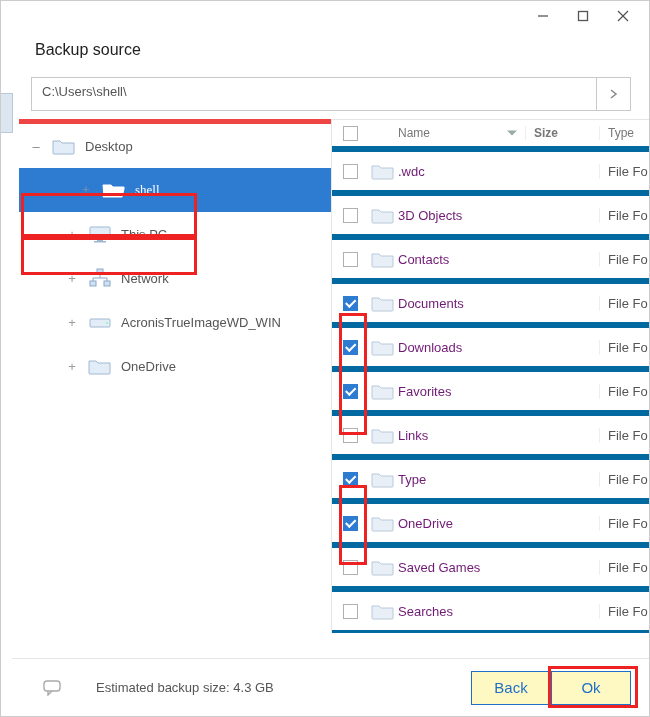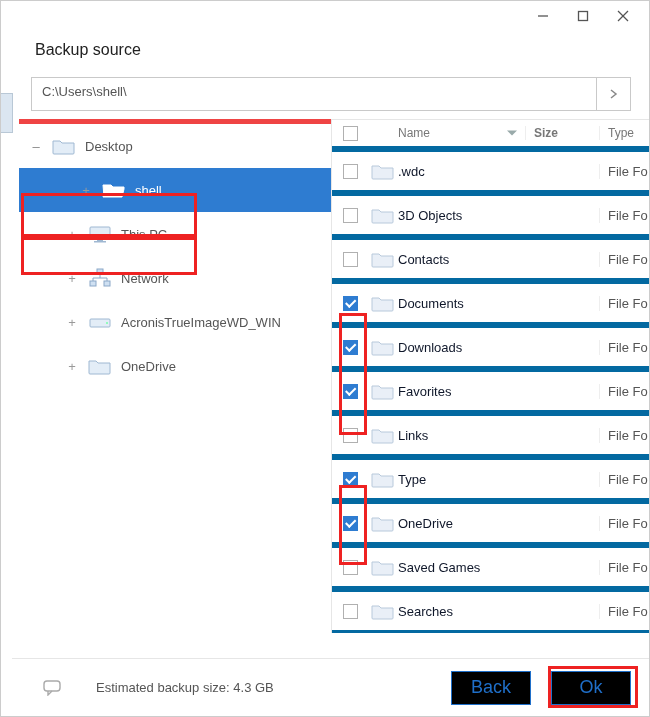--- a/index.html
+++ b/index.html
@@ -101,42 +101,42 @@
   .tree-row .exp.guide {
     height: 44px;
     margin-right: 6px;
   }
   .tree-row .ico {
     width: 26px; height: 20px;
     margin-right: 8px;
     display: flex; align-items: center; justify-content: center;
   }
   .tree-row .lbl { color: #555; }
-  .tree-row.sel { background: #2e7cd1; }
+  .tree-row.sel { background: #2e7cd1; font-family: Liberation Serif, serif; }
   .tree-row.sel .lbl { color: #fff; }
   .tree-row.sel.depth2 { padding-left: 40px; }
   .tree svg { display: block; }
   .hl-red { position: absolute; border: 3px solid #e22; pointer-events: none; }
   
   .list {
     flex: 1 1 auto;
     border-left: 1px solid #e6e6e6;
     border-top: 1px solid #e6e6e6;
     overflow: hidden;
   }
   .list-head, .list-row {
     display: flex;
     align-items: center;
     height: 32px;
     border-bottom: 6px solid #0369a1;
   }
   .list-row { height: 44px; }
   .col-check { width: 36px; display: flex; justify-content: center; }
   .col-ico   { width: 30px; display: flex; justify-content: center; }
-  .col-name  { flex: 1 1 auto; color: #0f172a; padding-right: 4px; white-space: nowrap; overflow: hidden; }
+  .col-name  { flex: 1 1 auto; color: #701a75; padding-right: 4px; white-space: nowrap; overflow: hidden; }
   .col-size  { width: 74px; color: #777; font-weight: bold; }
   .col-type  { width: 50px; color: #555; white-space: nowrap; overflow: hidden; }
   .list-head .col-name,
   .list-head .col-size,
   .list-head .col-type { color: #777; font-size: 12px; }
   .list-head .col-name { position: relative; padding-right: 18px; }
   .sort-caret {
     position: absolute;
     right: 8px; top: 50%; transform: translateY(-50%);
     width: 0; height: 0;
@@ -181,25 +181,25 @@
   .footer .est {
     margin-left: 30px;
     color: #555;
   }
   .footer .spacer { flex: 1 1 auto; }
   .btn {
     height: 34px;
     width: 80px;
     border: 1px solid #1f6fc9;
     color: #1f6fc9;
-    background: #000000;
-    display: flex; align-items: center; justify-content: center;
-    margin-left: 20px;
+    background: #fef9c3;
+    display: flex; align-items: center; justify-content: center;
+    margin-left: 0;
     cursor: pointer;
-    font-size: 18px;
+    font-size: 15px;
   }
 </style>
 </head>
 <body>
 
 <div class="titlebar">
   <div class="ctrl">
     <svg width="12" height="12">
         <line x1="1" y1="6" x2="11" y2="6" stroke="#555" stroke-width="1.3"></line>
       </svg>

